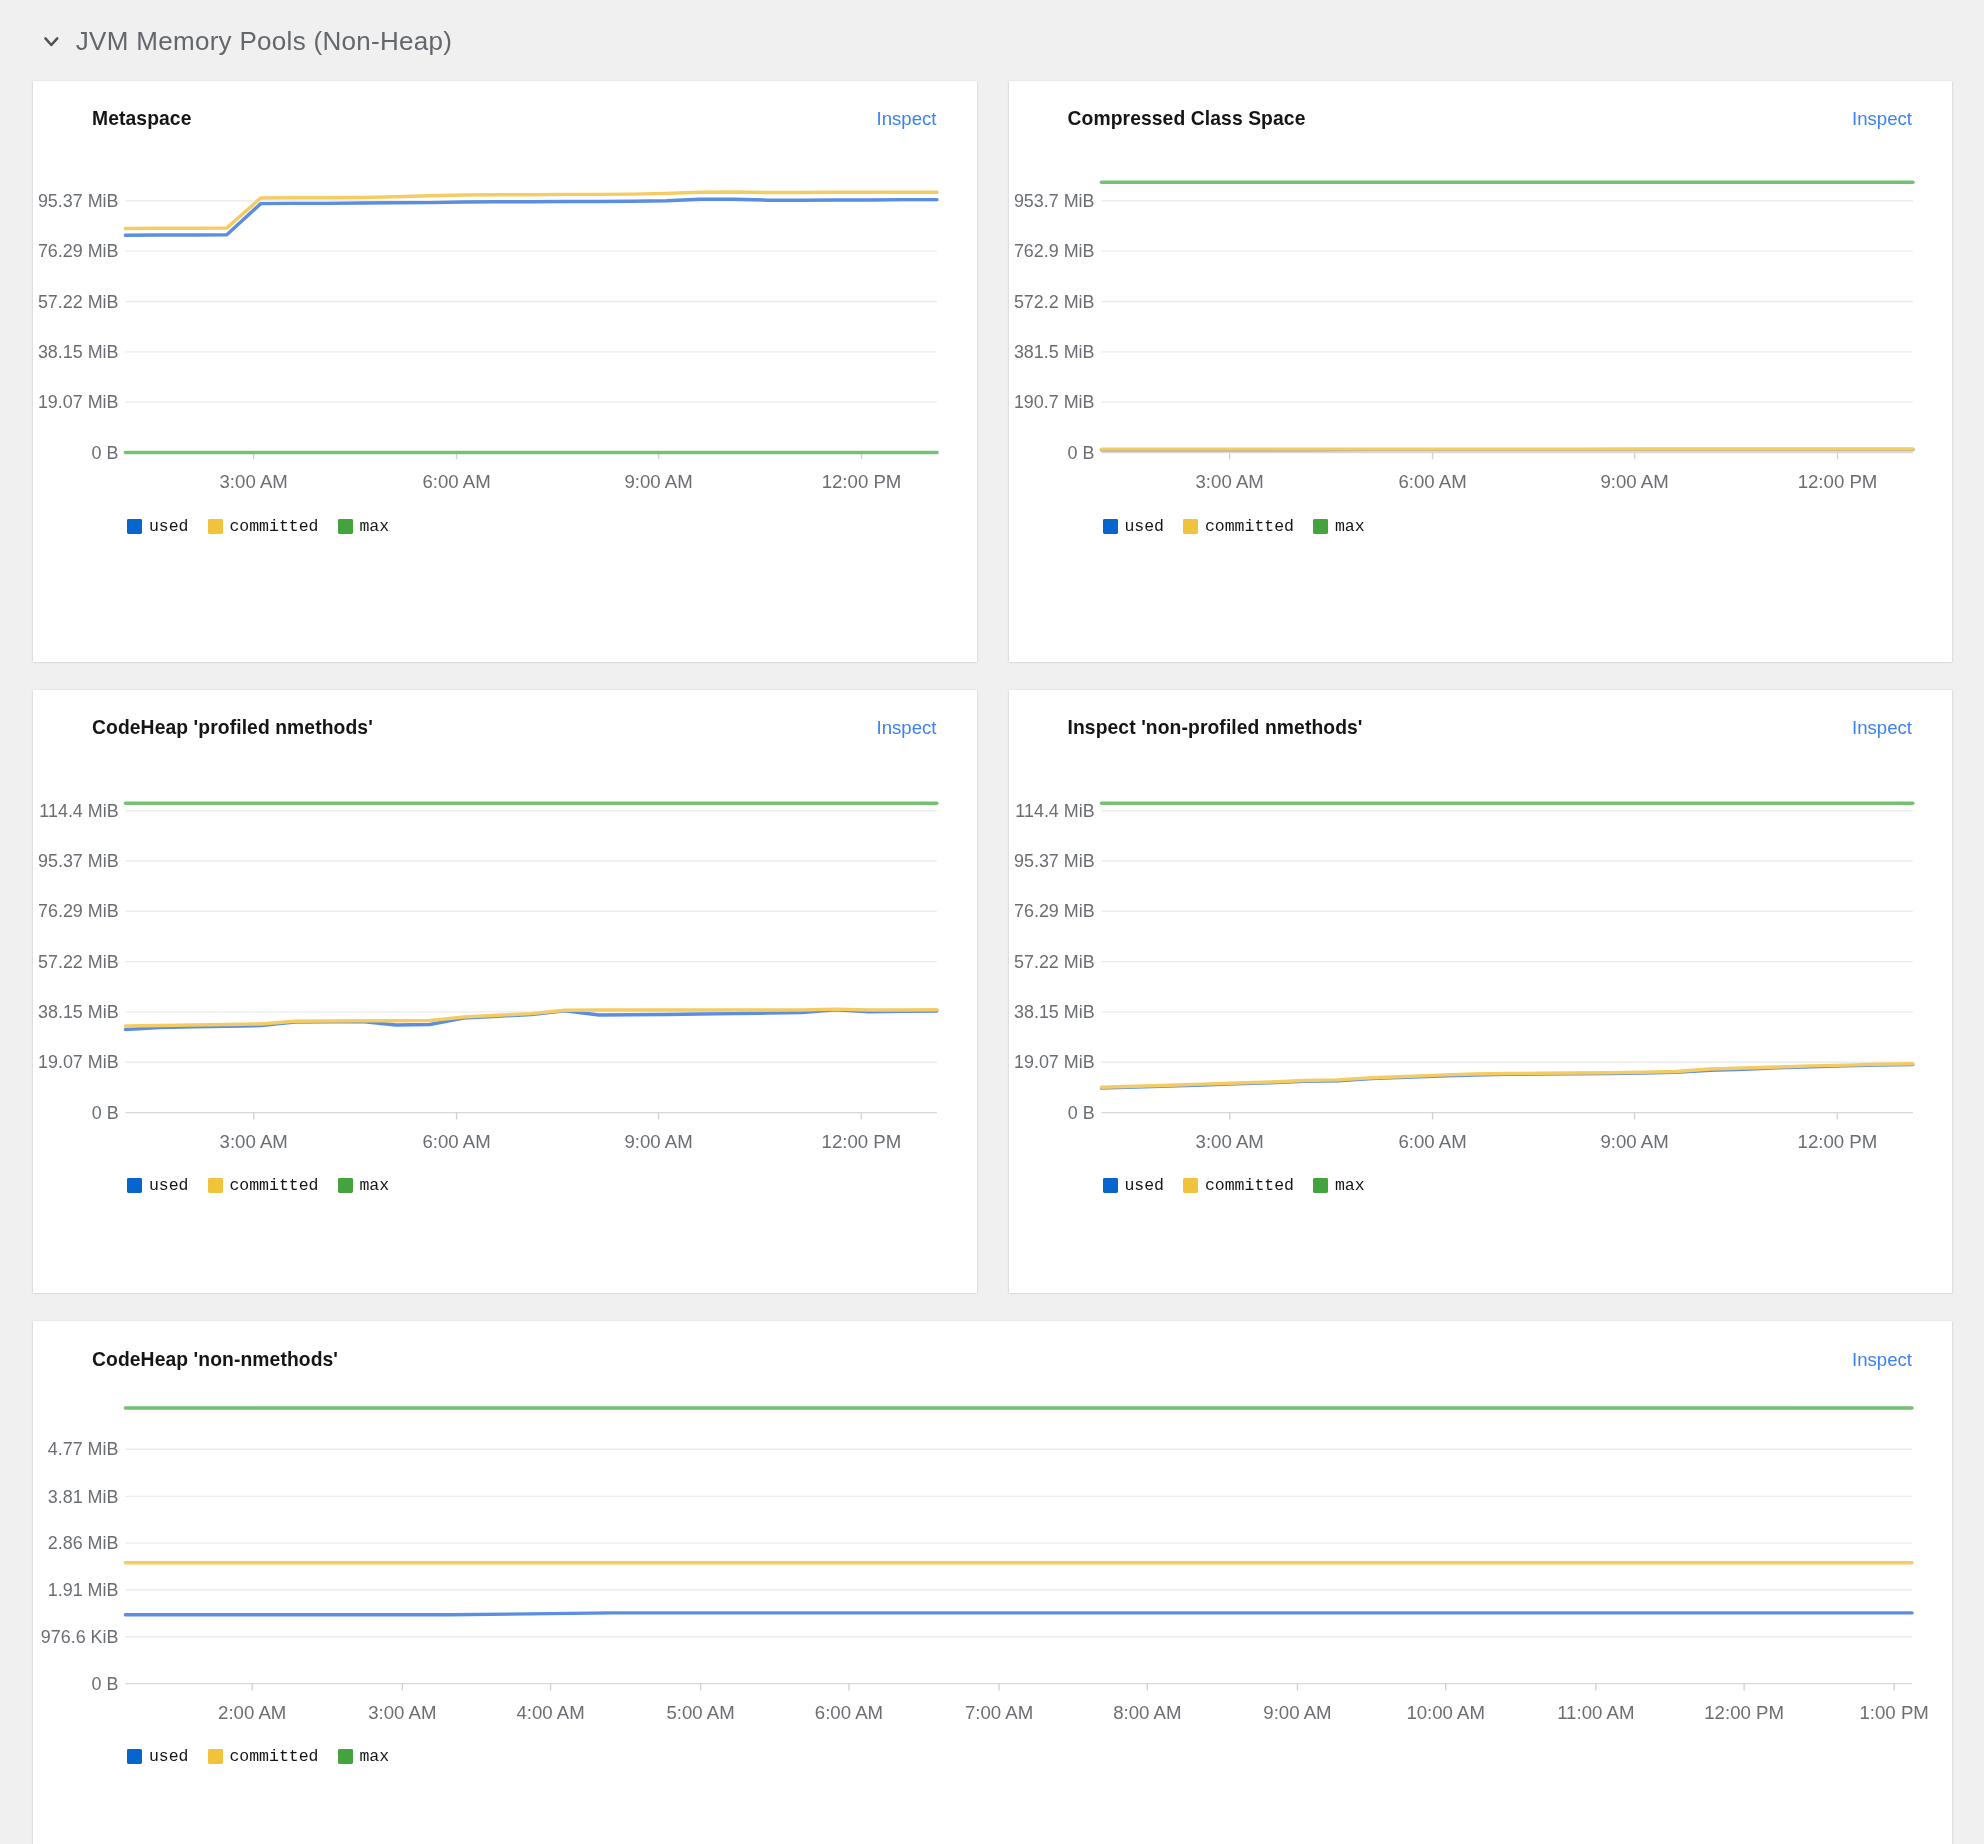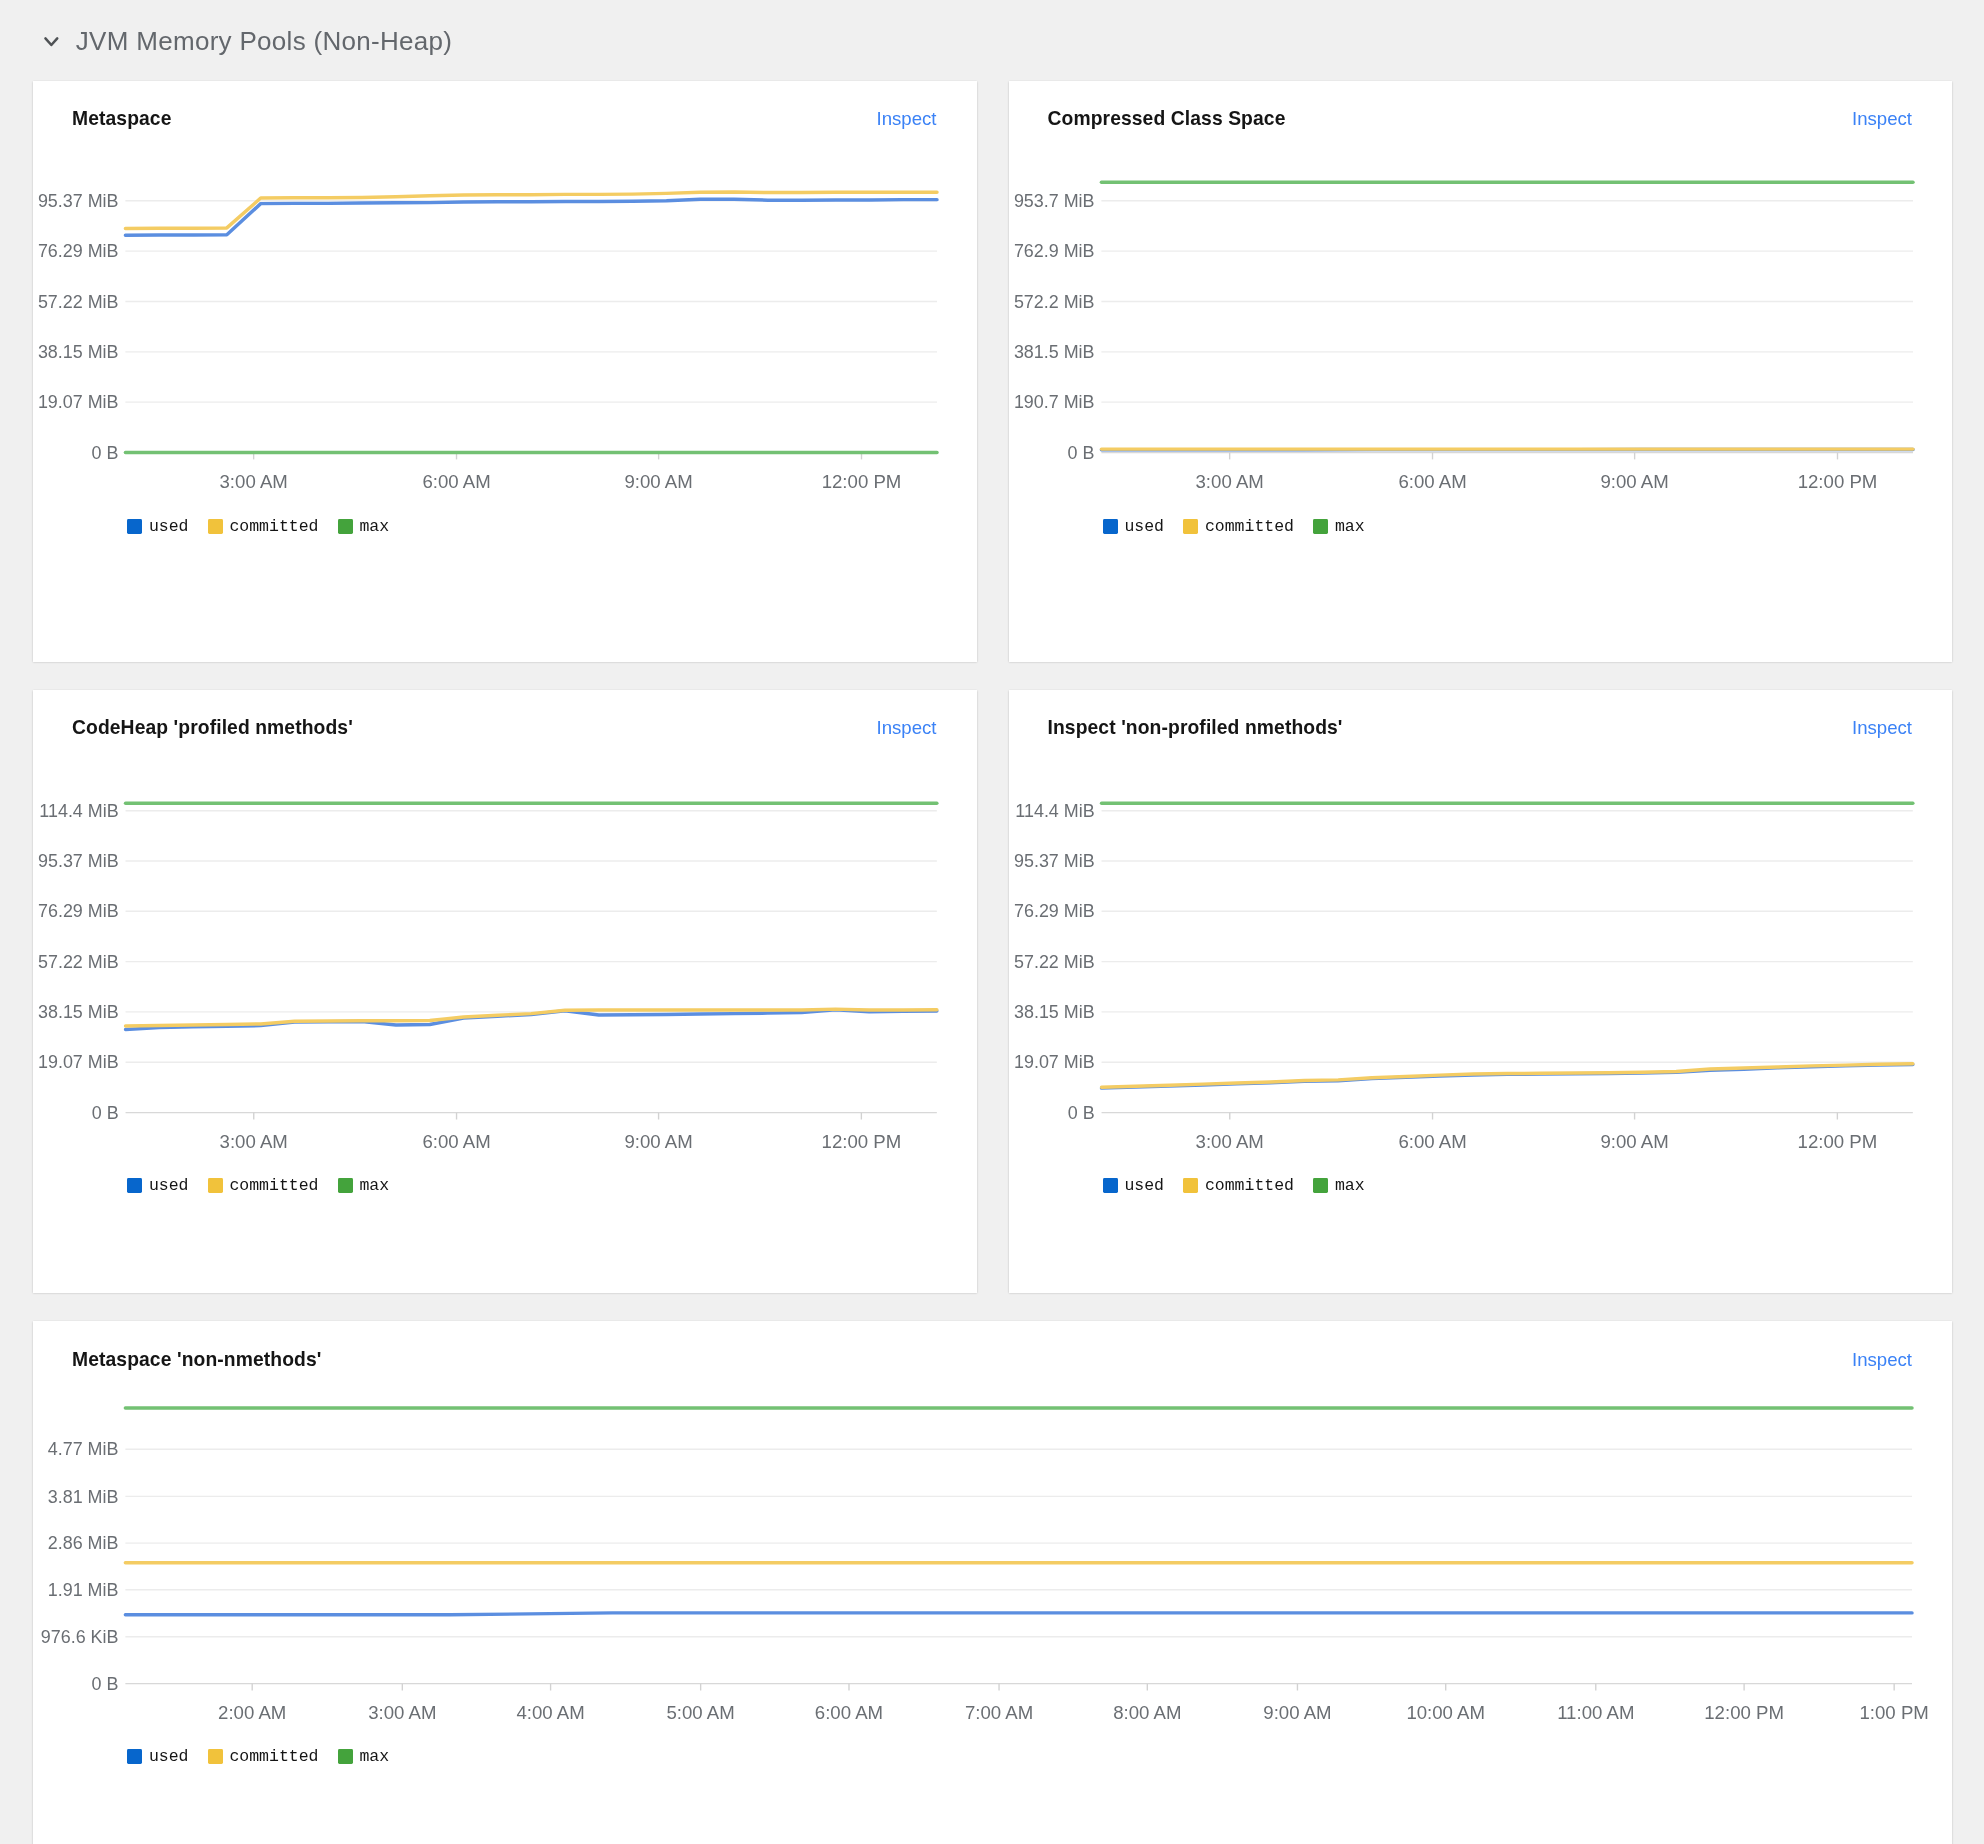--- a/index.html
+++ b/index.html
@@ -29,21 +29,21 @@
     background:#ffffff;
     box-shadow:0 1.4px 2.1px rgba(3,3,3,0.16), 0 0 1.4px rgba(3,3,3,0.08);
     padding-top:27.6px;
     overflow:hidden;
   }
   .h1{height:554px;}
   .h2{height:576px;}
   .h3{height:583px;}
   .card-head{
     display:flex;justify-content:space-between;align-items:flex-start;
-    padding:0 40px 0 39px;
+    padding:0 40px 0 59px;
   }
   .card-title{
     margin:0;font-size:19.3px;font-weight:700;color:#151515;letter-spacing:0.1px;
   }
   .inspect{
     font-size:18.6px;color:#3b82f6;text-decoration:none;font-weight:400;
   }
   .chart-canvas{margin-top:19.3px;width:100%;}
   .chart-canvas.deep{margin-top:30px;}
   .legend{
@@ -255,21 +255,21 @@
             <span class="swatch" style="background:#44a33c"></span>
             <span class="legend-label">max</span>
           </div>
         </div>
     </section>
   </div>
 
   <div class="grid-1">
     <section class="card h3">
       <div class="card-head">
-        <h2 class="card-title">Metaspace 'non-nmethods'</h2>
+        <h2 class="card-title">CodeHeap 'non-nmethods'</h2>
         <a href="#" class="inspect">Inspect</a>
       </div>
       <div class="chart-canvas deep"><svg width="1919" height="335" viewBox="0 0 2784 486">
             <text x="124" y="419.0" text-anchor="end" font-size="26" fill="#6a6e73">0 B</text>
             <line x1="134" y1="342.0" x2="2726" y2="342.0" stroke="#ececec" stroke-width="2"></line>
             <text x="124" y="351.0" text-anchor="end" font-size="26" fill="#6a6e73">976.6 KiB</text>
             <line x1="134" y1="273.9" x2="2726" y2="273.9" stroke="#ececec" stroke-width="2"></line>
             <text x="124" y="282.9" text-anchor="end" font-size="26" fill="#6a6e73">1.91 MiB</text>
             <line x1="134" y1="206.1" x2="2726" y2="206.1" stroke="#ececec" stroke-width="2"></line>
             <text x="124" y="215.1" text-anchor="end" font-size="26" fill="#6a6e73">2.86 MiB</text>

